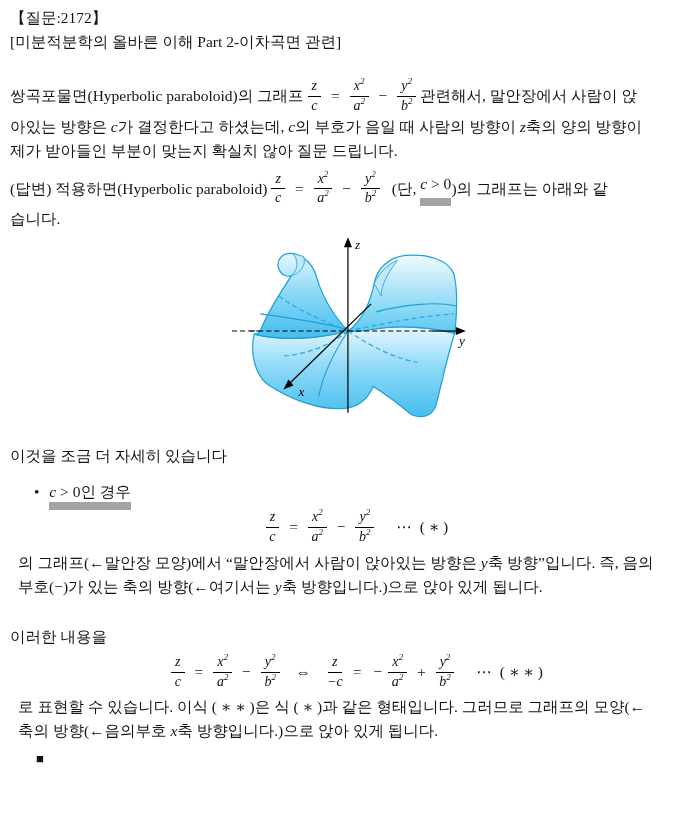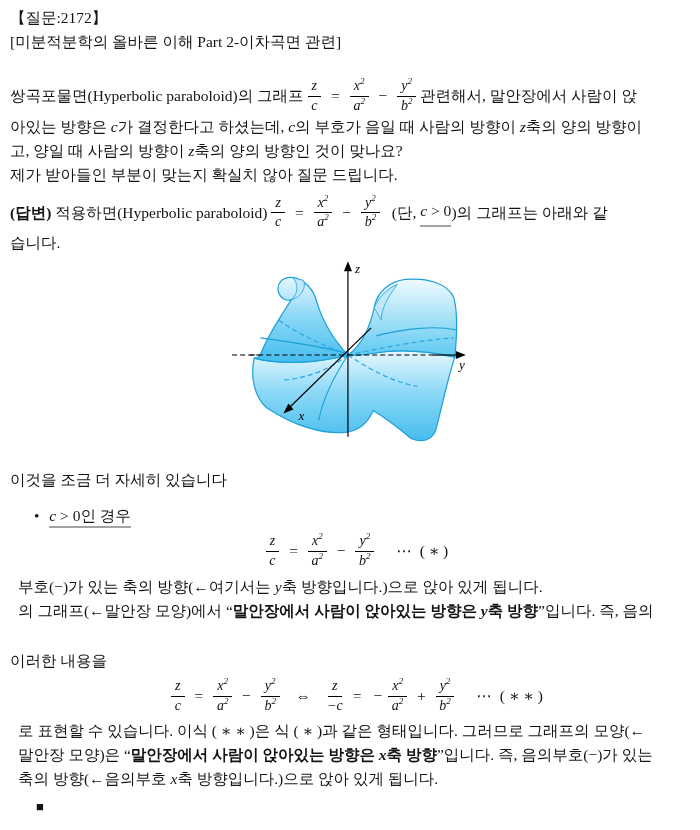--- a/index.html
+++ b/index.html
@@ -17,22 +17,22 @@
     font-style:italic;
   }
   .frac .num{border-bottom:1px solid #000;padding:0 4px 1px 4px;display:block;text-align:center;}
   .frac .den{padding-top:1px;display:block;text-align:center;}
   sup{font-size:9px;line-height:0;}
   i{font-style:italic;}
   .op{margin:0 6px;}
   .opn{margin:0 2px 0 6px;}
   .dots{margin:0 6px 0 18px;letter-spacing:2px;}
   .formula{display:flex;align-items:center;justify-content:center;margin:5px 0;}
-  .bold{font-weight:bold;}
-  .u-blue{border-bottom:2px solid #a3a3a3;padding-bottom:2px;}
+  .bold{font-weight:normal;}
+  .u-blue{border-bottom:8px solid #a3a3a3;padding-bottom:2px;}
   .indent1{padding-left:8px;}
   .indent2{padding-left:24px;margin-top:12px;}
   .bullet{margin-right:6px;}
   .graph-wrap{margin:2px 0 0 220px;width:252px;height:187px;}
   .ansline{margin-top:8px;}
   .sec{margin-top:24px;}
   .sec2{margin-top:26px;}
   .endmark{margin:4px 0 0 26px;font-size:13px;}
   .axis-label{font-style:italic;font-size:13px;font-family:"Liberation Serif",serif;}
 </style>
@@ -56,21 +56,20 @@
         <span class="den"><i>a</i><sup>2</sup></span>
       </span>
       <span class="op">−</span>
       <span class="frac">
         <span class="num"><i>y</i><sup>2</sup></span>
         <span class="den"><i>b</i><sup>2</sup></span>
       </span>
     <span>관련해서, 말안장에서 사람이 앉</span>
   </div>
   <div class="line"><span>아있는 방향은 </span><i>c</i><span>가 결정한다고 하셨는데, </span><i>c</i><span>의 부호가 음일 때 사람의 방향이 </span><i>z</i><span>축의 양의 방향이</span></div>
-  <div class="line"><span>고, 양일 때 사람의 방향이 </span><i>z</i><span>축의 양의 방향인 것이 맞나요?</span></div>
   <div class="line">제가 받아들인 부분이 맞는지 확실치 않아 질문 드립니다.</div>
 
   <div class="mathrow ansline">
     <span class="bold">(답변)</span>&nbsp;
     <span>적용하면(Hyperbolic paraboloid)</span>
     <span class="frac">
         <span class="num"><i>z</i></span>
         <span class="den"><i>c</i></span>
       </span><span class="op">=</span><span class="frac">
         <span class="num"><i>x</i><sup>2</sup></span>
@@ -151,22 +150,22 @@
       </span>
       <span class="op">−</span>
       <span class="frac">
         <span class="num"><i>y</i><sup>2</sup></span>
         <span class="den"><i>b</i><sup>2</sup></span>
       </span>
       <span class="dots">⋯</span>
       <span>( ∗ )</span>
   </div>
 
+  <div class="line indent1"><span>의 그래프(←말안장 모양)에서 “</span><span class="bold">말안장에서 사람이 앉아있는 방향은 </span><i class="bold">y</i><span class="bold">축 방향</span><span>”입니다. 즉, 음의</span></div>
   <div class="line indent1"><span>부호(−)가 있는 축의 방향(←여기서는 </span><i>y</i><span>축 방향입니다.)으로 앉아 있게 됩니다.</span></div>
-  <div class="line indent1"><span>의 그래프(←말안장 모양)에서 “</span><span class="bold">말안장에서 사람이 앉아있는 방향은 </span><i class="bold">y</i><span class="bold">축 방향</span><span>”입니다. 즉, 음의</span></div>
 
   <div class="line sec2">이러한 내용을</div>
 
   <div class="formula">
     <span class="frac">
         <span class="num"><i>z</i></span>
         <span class="den"><i>c</i></span>
       </span>
       <span class="op">=</span>
       <span class="frac">
@@ -192,18 +191,17 @@
       <span class="op">+</span>
       <span class="frac">
         <span class="num"><i>y</i><sup>2</sup></span>
         <span class="den"><i>b</i><sup>2</sup></span>
       </span>
       <span class="dots">⋯</span>
       <span>( ∗ ∗ )</span>
   </div>
 
   <div class="line indent1">로 표현할 수 있습니다. 이식 ( ∗ ∗ )은 식 ( ∗ )과 같은 형태입니다. 그러므로 그래프의 모양(←</div>
-  <div class="line indent1"><span>말안장 모양)은 “</span><span class="bold">말안장에서 사람이 앉아있는 방향은 </span><i class="bold">x</i><span class="bold">축 방향</span><span>”입니다. 즉, 음의부호(−)가 있는</span></div>
   <div class="line indent1"><span>축의 방향(←음의부호 </span><i>x</i><span>축 방향입니다.)으로 앉아 있게 됩니다.</span></div>
 
   <div class="line endmark">■</div>
 
 </div>
 
 </body></html>

